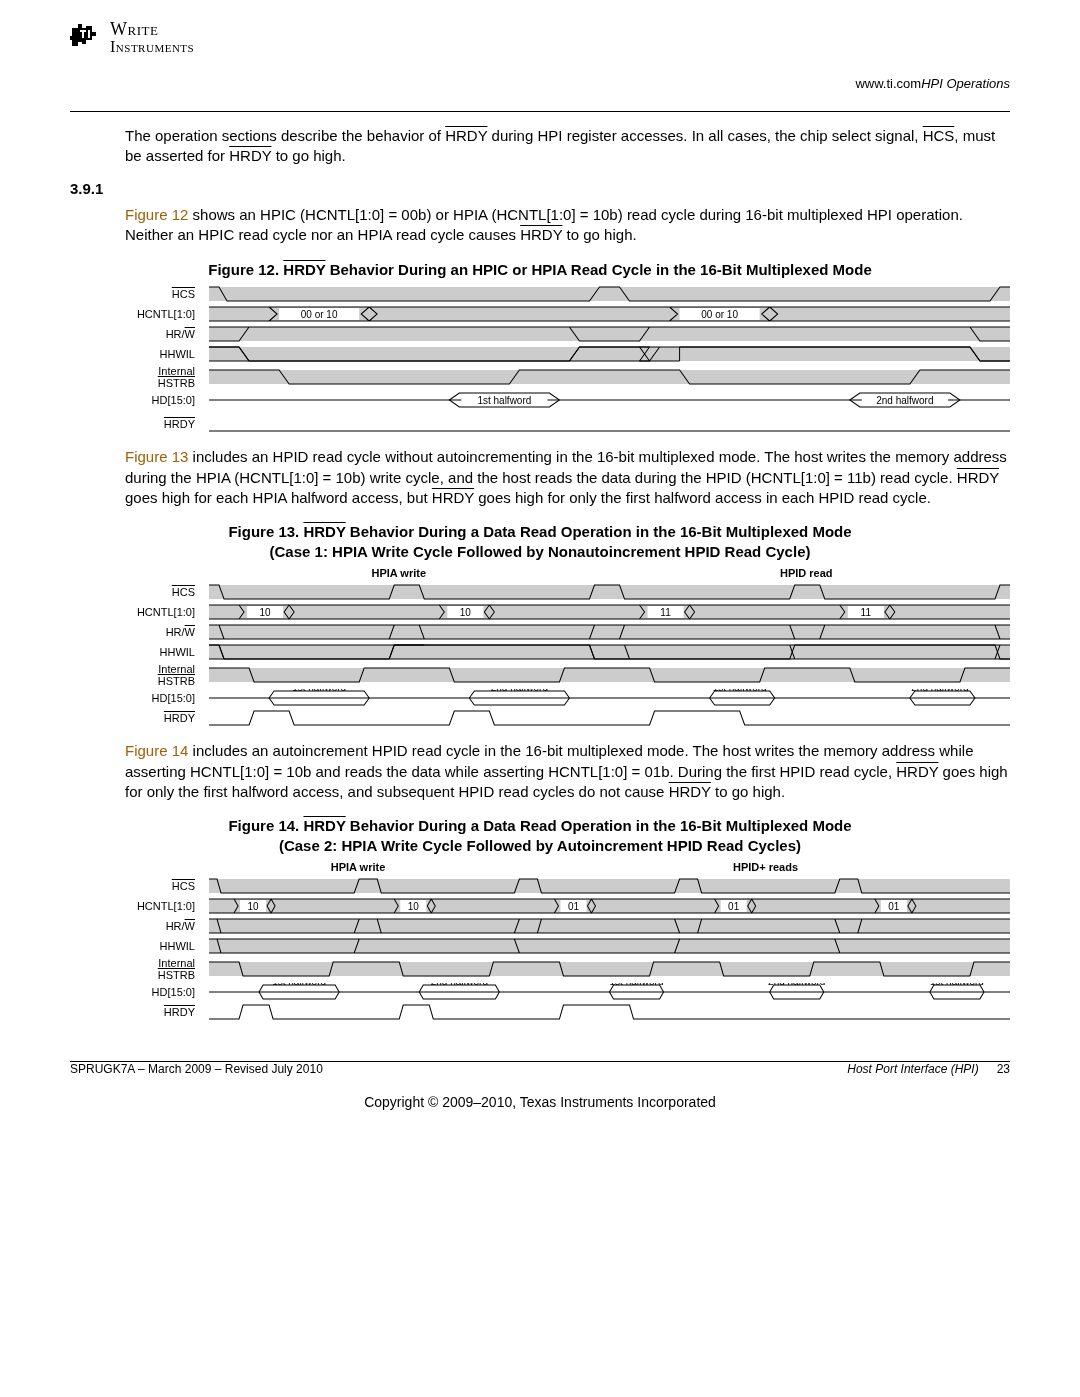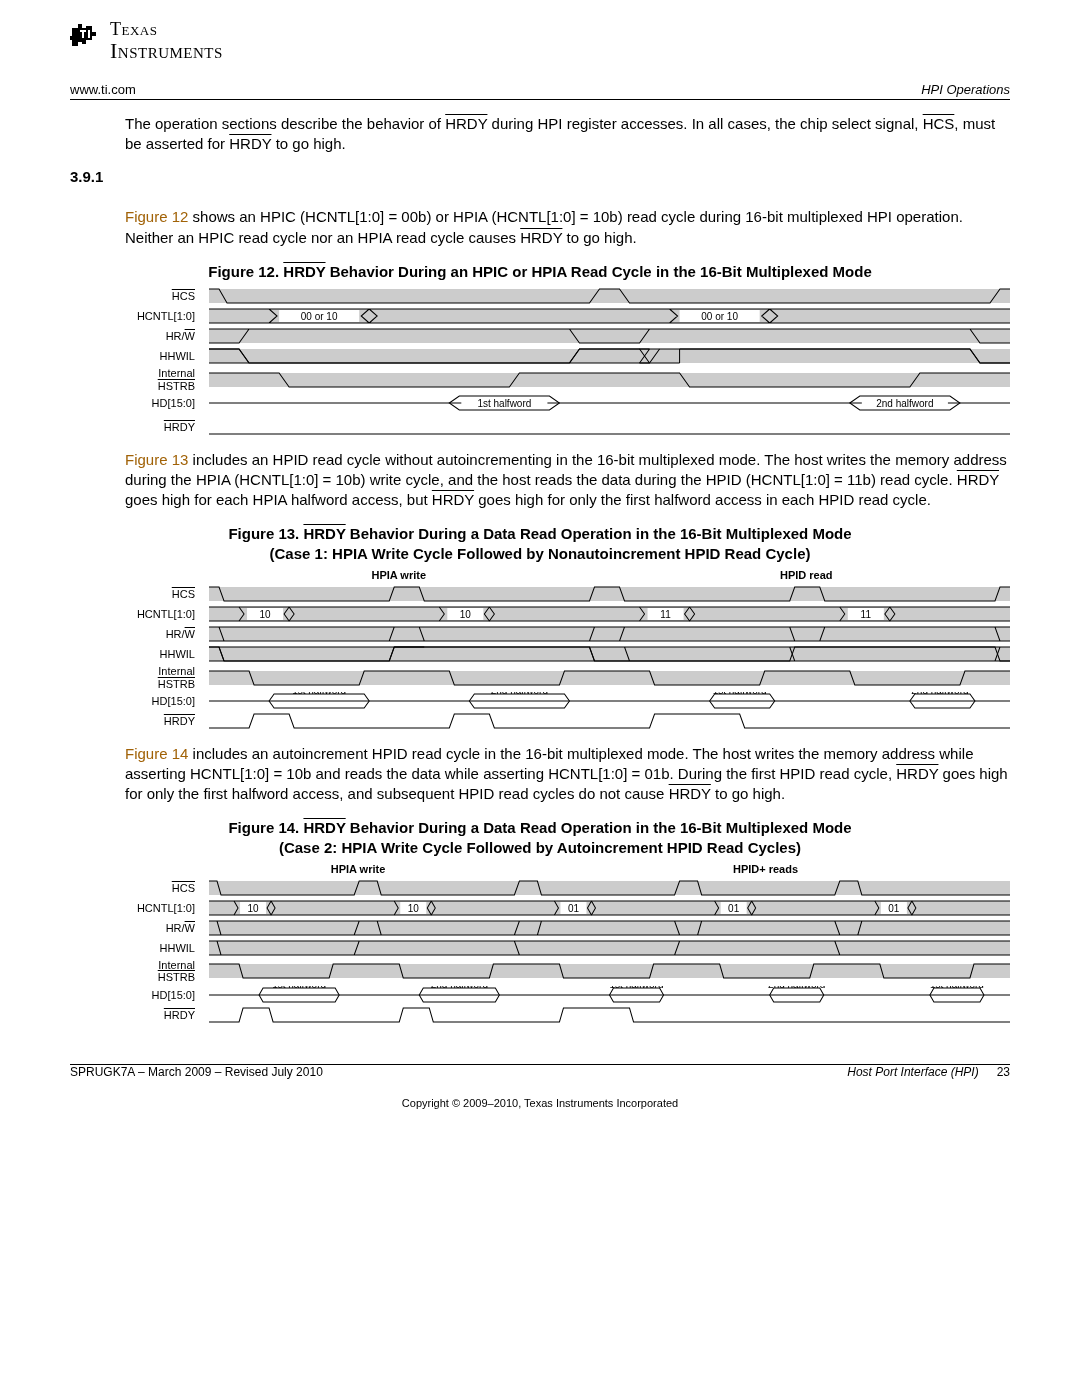--- a/index.html
+++ b/index.html
@@ -23,38 +23,38 @@
     gap: 6px;
     margin-bottom: 20px;
   }
   .logo svg { flex: 0 0 auto; }
   .logo-text {
     font-family: Georgia, 'Times New Roman', serif;
     font-variant: small-caps;
     line-height: 1.05;
   }
   .logo-text .line1 { font-size: 18px; letter-spacing: 0.5px; }
-  .logo-text .line2 { font-size: 22px; letter-spacing: 0.5px; }
+  .logo-text .line2 { font-size: 16px; letter-spacing: 0.5px; }
   .header-row {
     display: flex;
-    justify-content: space-between;
+    justify-content: flex-end;
     font-size: 13px;
     border-bottom: 1px solid #000;
-    padding-bottom: 2px;
+    padding-bottom: 20px;
     margin-bottom: 14px;
   }
   .header-row .right { font-style: italic; }
   .body-text {
     margin-left: 55px;
     line-height: 1.35;
     margin-bottom: 14px;
   }
   .section-heading {
     font-weight: bold;
-    margin-bottom: 22px;
+    margin-bottom: 8px;
     display: flex;
     gap: 12px;
   }
   .section-heading .num { min-width: 35px; }
   .figure-caption {
     text-align: center;
     font-weight: bold;
     margin: 10px 0 6px 0;
     line-height: 1.3;
   }
@@ -109,39 +109,39 @@
     border-top: 1px solid #000;
     display: flex;
     justify-content: space-between;
     font-size: 12px;
     margin-top: 40px;
     padding-top: 0;
   }
   .footer-top .right { font-style: italic; }
   .footer-bottom {
     text-align: center;
-    font-size: 11px;
+    font-size: 14px;
     margin-top: 18px;
   }
   .pagenum { font-style: normal; margin-left: 18px; }
 </style>
 </head>
 <body>
 
 <div class="page">
 
   <div class="logo">
     <svg width="34" height="32" viewBox="0 0 34 32">
       <path d="M2 8 h6 v-4 h4 v4 h4 v-2 h6 v6 h4 v4 h-4 v4 h-6 v4 h-4 v-2 h-4 v4 h-6 v-6 h-2 v-4 h2 z" fill="#000"></path>
       <rect x="12" y="10" width="2" height="8" fill="#fff"></rect>
       <rect x="10" y="10" width="6" height="2" fill="#fff"></rect>
       <rect x="18" y="10" width="2" height="8" fill="#fff"></rect>
     </svg>
     <div class="logo-text">
-      <div class="line1">Texas</div>
+      <div class="line1">Write</div>
       <div class="line2">Instruments</div>
     </div>
   </div>
 
   <div class="header-row">
     <span>www.ti.com</span>
     <span class="right">HPI Operations</span>
   </div>
 
   <div class="body-text">

